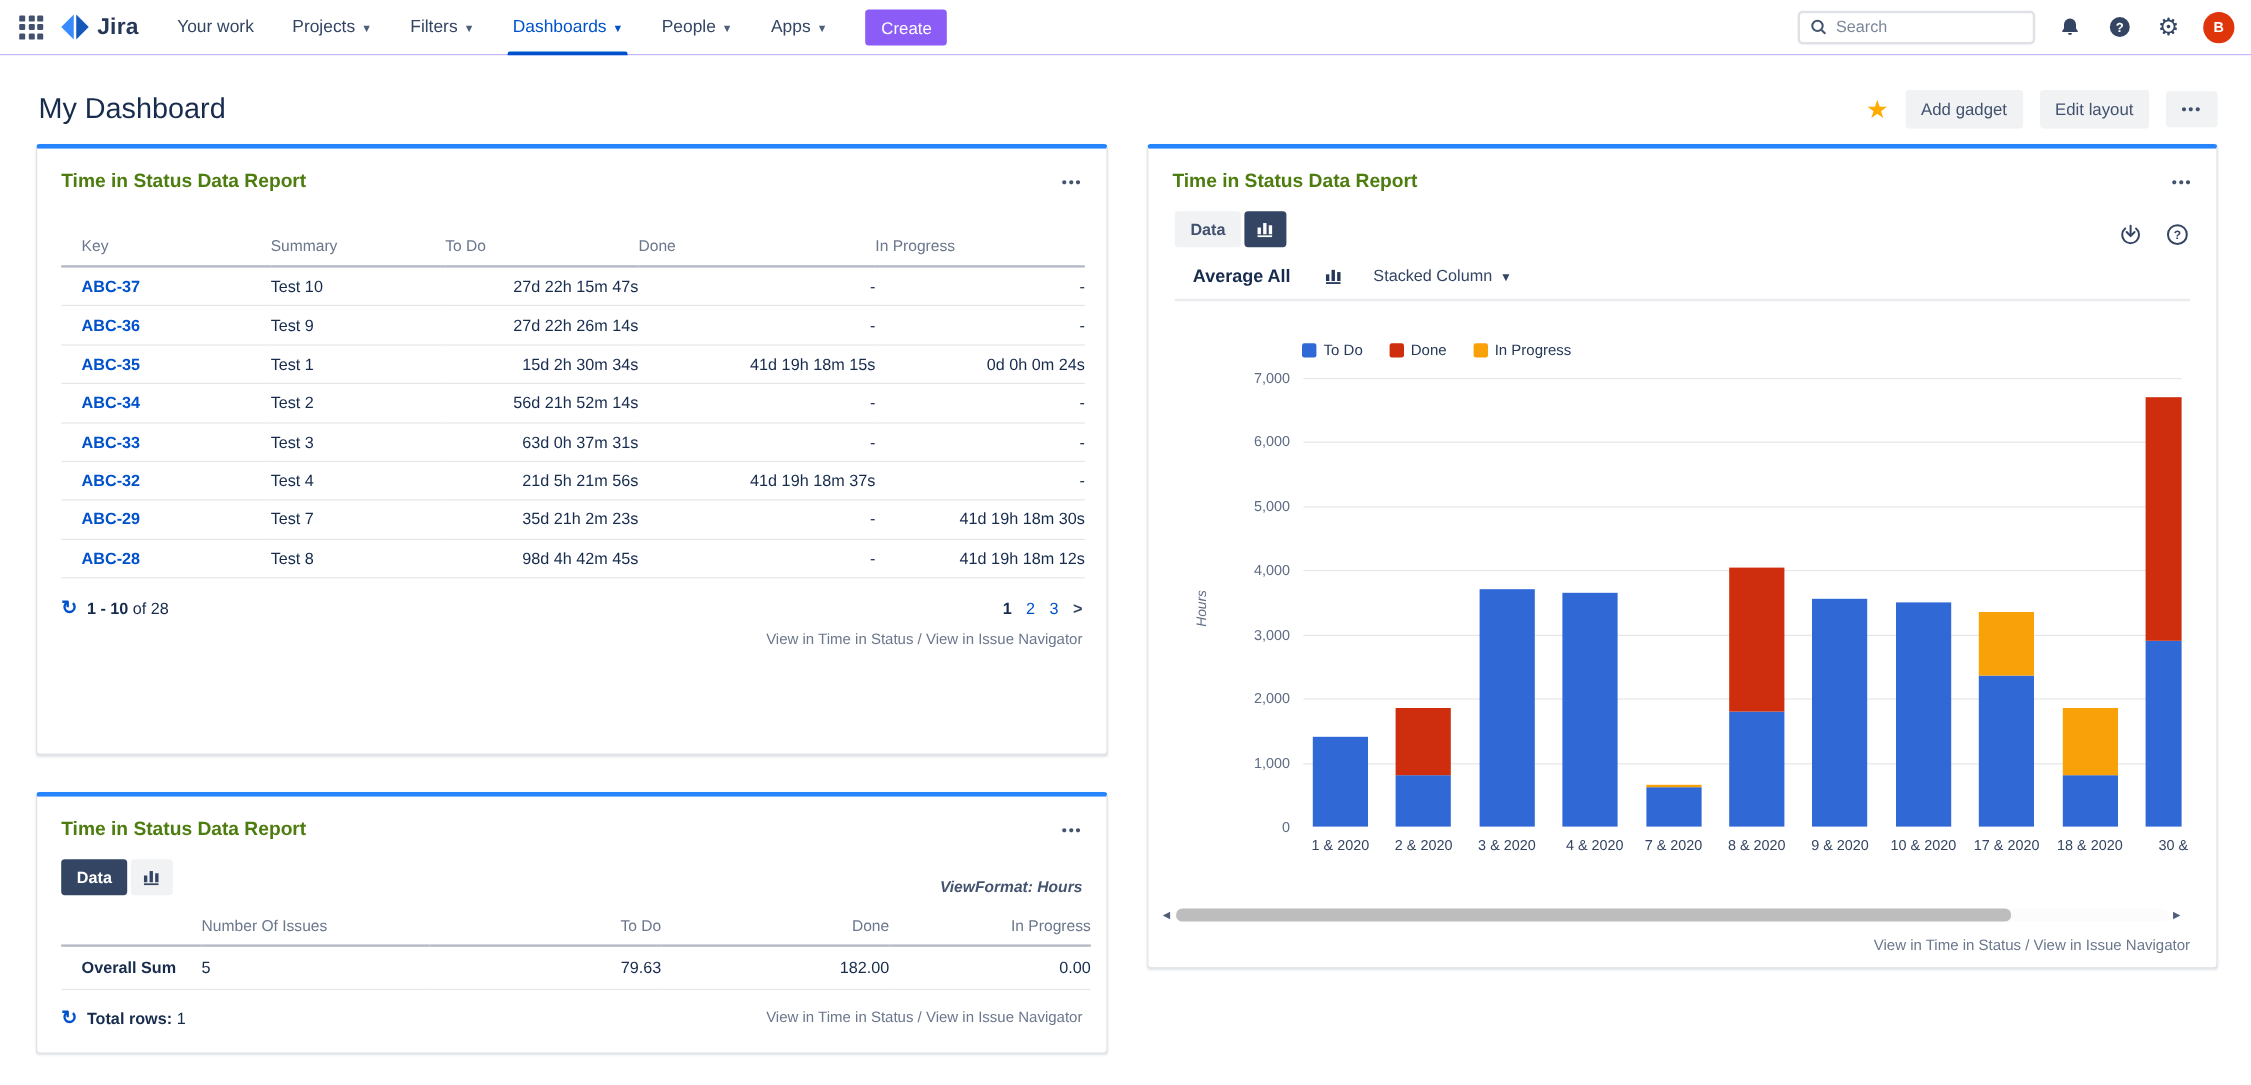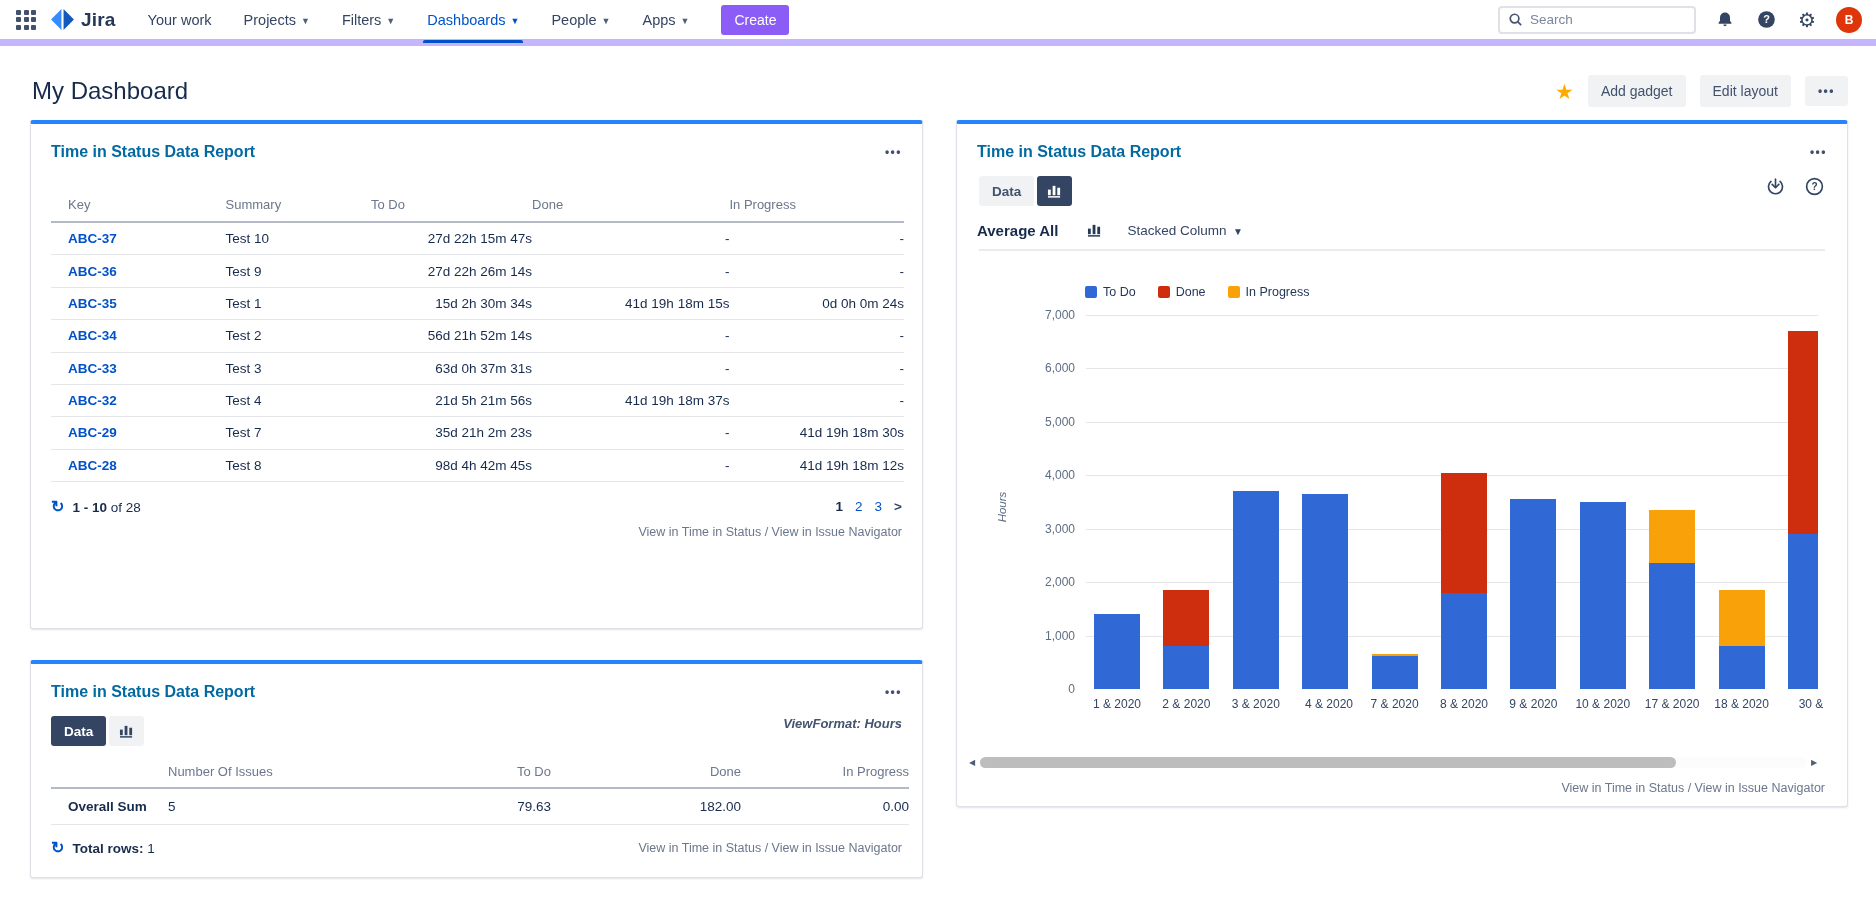--- a/index.html
+++ b/index.html
@@ -2,21 +2,21 @@
 <html><head>
 <meta charset="utf-8">
 <style>
   * { margin:0; padding:0; box-sizing:border-box; }
   html,body { width:1876px; height:904px; overflow:hidden; background:#fff;
     font-family:"Liberation Sans", sans-serif; color:#172B4D; }
   a { text-decoration:none; }
 
   
   .topnav { height:46px; display:flex; align-items:center; padding:0 14px 0 10px;
-    border-bottom:7px solid #c4b5fd; }
+    border-bottom:1px solid #c4b5fd; }
   .appswitch { width:20px; height:20px; display:grid; grid-template-columns:repeat(3,1fr);
     gap:2.5px; margin:0 14px 0 6px; cursor:pointer; }
   .appswitch span { background:#42526E; border-radius:1px; }
   .logo { display:flex; align-items:center; gap:6px; margin-right:28px; cursor:pointer; }
   .logo .word { font-size:19px; font-weight:600; color:#253858; letter-spacing:.2px; }
   .nav-item { display:flex; align-items:center; gap:5px; height:46px; padding:0 4px;
     margin-right:24px; font-size:14.5px; color:#344563; cursor:pointer; position:relative; }
   .nav-item .chev { font-size:9px; color:#505F79; margin-top:2px; }
   .nav-item.active { color:#0052CC; }
   .nav-item.active .chev { color:#0052CC; }
@@ -51,21 +51,21 @@
   
   .content { display:flex; gap:33px; padding:8px 28px 0 30px; }
   .col-left { width:893px; }
   .panel { background:#fff; border:1px solid #DFE1E6; border-top:4px solid #2684FF;
     border-radius:3px; box-shadow:0 1px 2px rgba(9,30,66,.13); }
   .p-issues { height:509px; }
   .p-summary { height:218px; margin-top:31px; }
   .p-chart { width:892px; height:687px; }
   .panel-head { display:flex; align-items:center; justify-content:space-between;
     padding:19px 20px 0; }
-  .panel-title { font-size:16px; font-weight:600; color:#0369a1; }
+  .panel-title { font-size:16px; font-weight:600; color:#4d7c0f; }
 
   
   table { border-collapse:collapse; table-layout:fixed; }
   .issues-table { width:853px; margin:30px 20px 0 20px; }
   .issues-table th { font-size:13px; font-weight:400; color:#6B778C; text-align:left;
     padding:6px 0 9px; border-bottom:2px solid #B3BAC5; }
   .issues-table td { font-size:13.5px; color:#172B4D; padding:8.2px 0;
     border-bottom:1px solid #E4E6EA; }
   .issues-table .c-key  { width:168px; padding-left:17px; }
   .issues-table .c-sum  { width:140px; }
@@ -81,21 +81,21 @@
   .pag-left b { font-weight:700; }
   .pag-left .muted { font-weight:400; }
   .pages { display:flex; align-items:center; gap:12px; font-size:13.5px; }
   .pages .pg { color:#0052CC; cursor:pointer; }
   .pages .pg.current { color:#172B4D; font-weight:700; cursor:default; }
   .pages .next { color:#344563; font-weight:700; cursor:pointer; }
   .gadget-links { margin:9px 20px 0; text-align:right; font-size:12.5px; color:#6B778C; }
   .gadget-links a { color:#6B778C; }
 
   
-  .tabs-row { display:flex; align-items:flex-start; justify-content:space-between;
+  .tabs-row { display:flex; align-items:flex-end; justify-content:space-between;
     margin:15px 20px 0; }
   .tab-group { display:flex; gap:3px; }
   .tab-btn { height:30px; min-width:34px; display:flex; align-items:center; justify-content:center;
     border:none; border-radius:3px; padding:0 13px; font-size:13.5px; font-weight:600;
     cursor:pointer; font-family:inherit; background:#F1F2F4; color:#42526E; }
   .tab-btn.dark { background:#344563; color:#fff; }
   .tab-btn.icon-only { padding:0 10px; }
   .viewformat { font-style:italic; font-size:13px; color:#44546F; font-weight:600; }
   .summary-table { width:858px; margin:13px 20px 0 20px; }
   .summary-table th { font-size:13px; font-weight:400; color:#6B778C; text-align:right;
@@ -107,21 +107,21 @@
   .summary-table .s-todo  { width:193px; }
   .summary-table .s-done  { width:190px; }
   .summary-table .s-ip    { width:168px; }
   .totals-row { display:flex; align-items:center; justify-content:space-between;
     margin:13px 20px 0; font-size:13.5px; }
   .totals-row .lab { font-weight:700; }
 
   
   .chart-toolbar-icons { display:flex; align-items:center; gap:18px; }
   .tool-icon { cursor:pointer; display:flex; }
-  .avg-row { display:flex; align-items:center; gap:25px; margin:15px 20px 0; }
+  .avg-row { display:flex; align-items:center; gap:25px; margin:15px 37px 0; }
   .avg-label { font-size:15px; font-weight:700; color:#172B4D; margin-right:4px; }
   .sel-label { font-size:13.5px; color:#344563; }
   .sel-chev { font-size:10px; color:#344563; margin-left:2px; }
   .divider { margin:10px 22px 0; border-bottom:2px solid #E9EBEE; }
 
   .chart-region { position:relative; height:555px; }
   .legend { position:absolute; top:34px; left:128px; display:flex; gap:22px; }
   .legend-item { display:flex; align-items:center; gap:6px; cursor:pointer; }
   .legend-swatch { width:12px; height:12px; border-radius:2px; }
   .legend-text { font-size:12.5px; color:#253858; }

